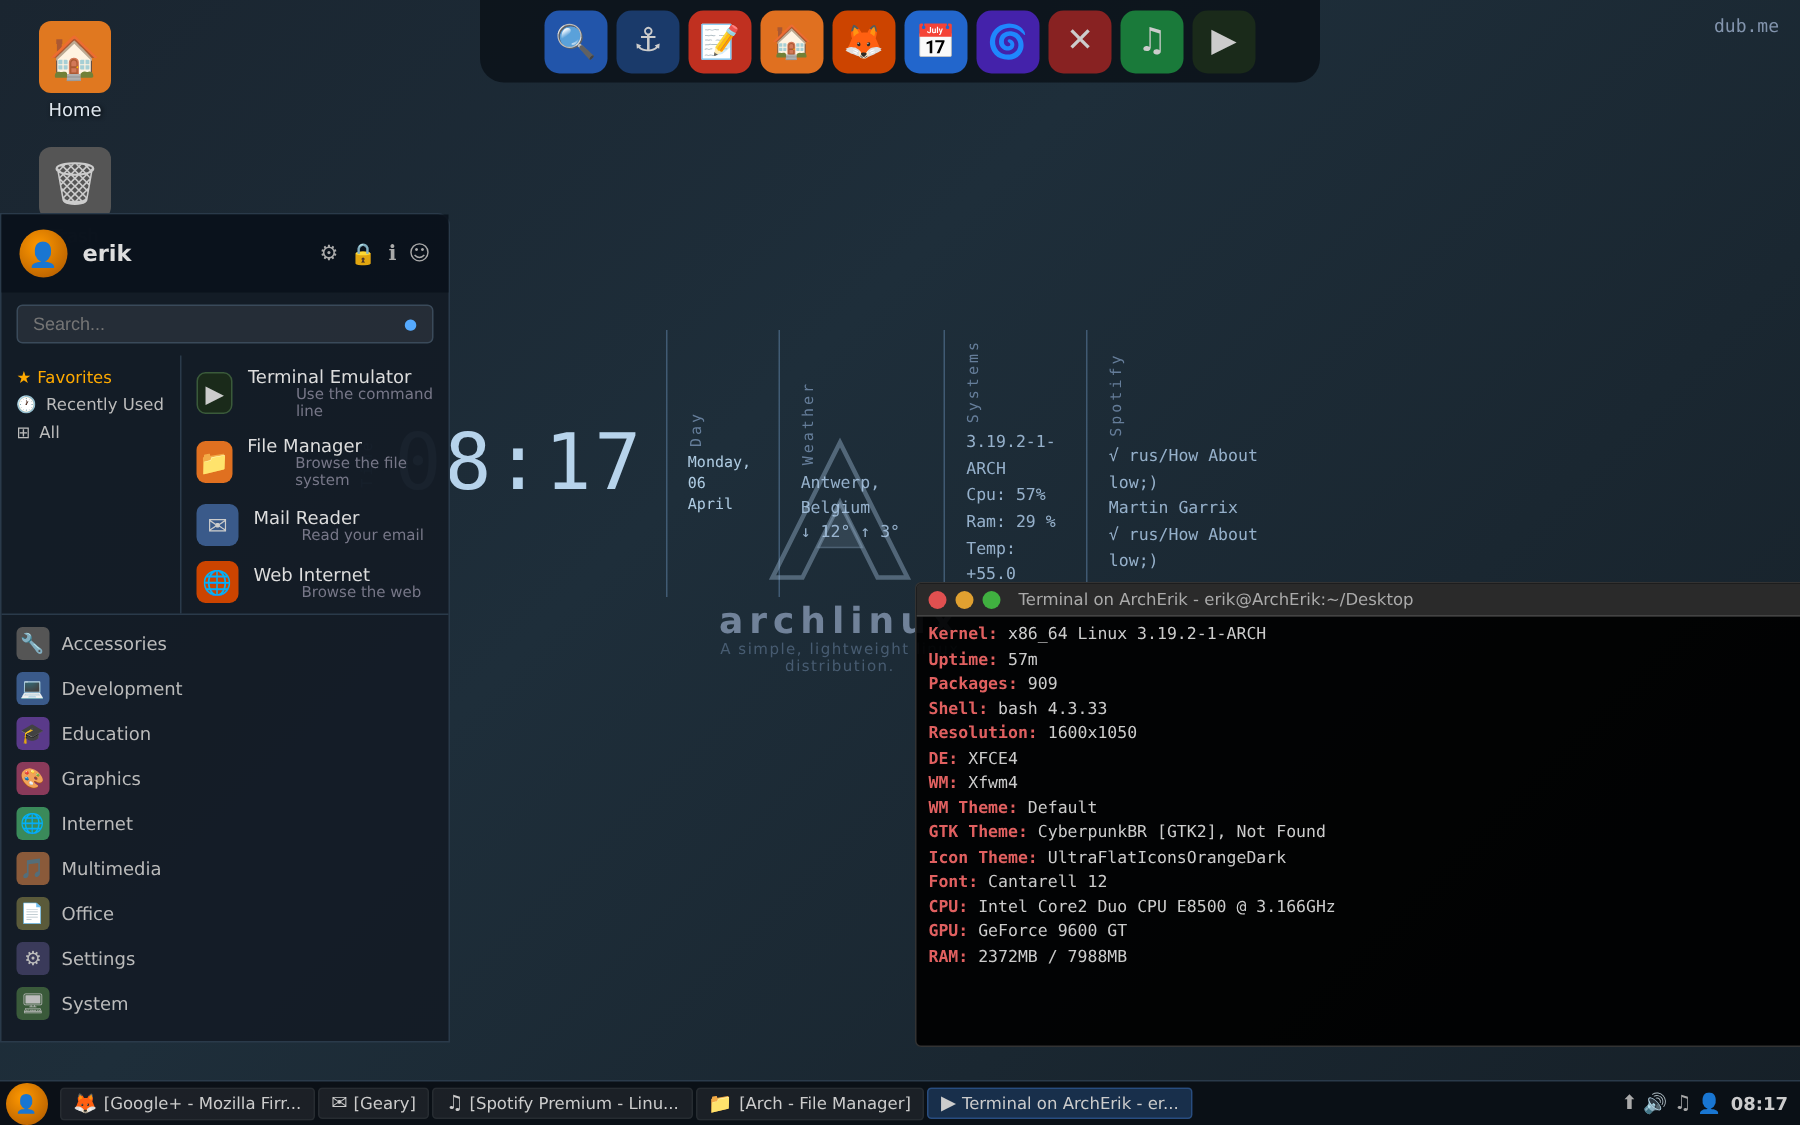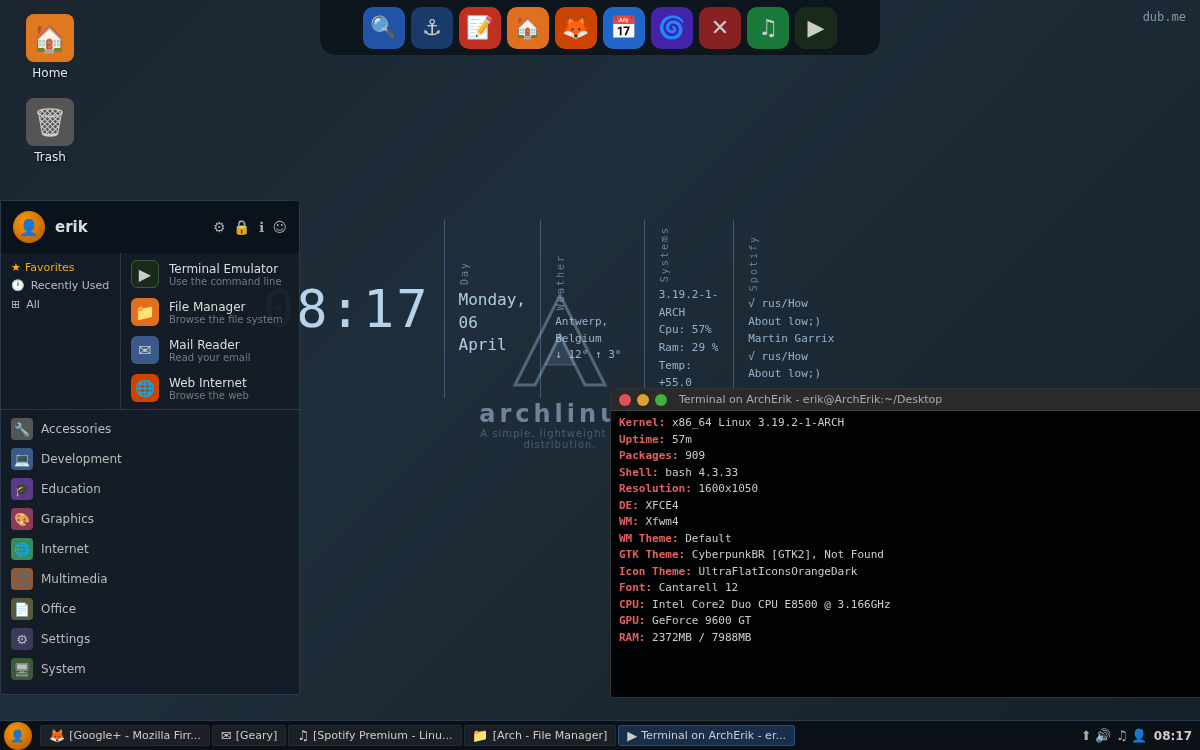--- a/index.html
+++ b/index.html
@@ -289,20 +289,21 @@
       display: flex; align-items: center; justify-content: center;
       font-size: 16px;
     }
     .start-app-info .app-name {
       font-size: 12px;
       color: #ddd;
     }
     .start-app-info .app-desc {
       font-size: 10px;
       color: #778;
+      margin-left: 32px;
     }
 
     .start-categories {
       padding: 4px 0;
       border-top: 1px solid #2a3a4a;
     }
     .start-cat-item {
       display: flex;
       align-items: center;
       padding: 4px 10px;
@@ -420,20 +421,24 @@
 <div class="start-menu">
   <div class="start-menu-header">
     <div class="start-avatar">👤</div>
     <span class="start-username">erik</span>
     <div class="start-header-icons">
       <span>⚙</span>
       <span>🔒</span>
       <span>ℹ</span>
       <span>☺</span>
     </div>
+  </div>
+  <div class="start-search">
+    <input type="text" placeholder="Search..." style="">
+    <span style="color:#5af;font-size:10px;">●</span>
   </div>
   <div class="start-two-col">
     <div class="start-favorites">
       <div class="start-fav-header">
         <span>★</span>
         <span>Favorites</span>
       </div>
       <div class="start-fav-item">
         <span>🕐</span>
         <span>Recently Used</span>
@@ -518,21 +523,21 @@
   <div class="conky-section" style="padding-left:0;">
     <div style="display:flex;align-items:center;gap:6px;">
       <span class="conky-section" style="border:none;padding:0 6px 0 0;">
         <span class="conky-section-label" style="writing-mode:vertical-rl;text-orientation:mixed;transform:rotate(180deg);font-size:10px;color:rgba(150,180,220,0.6);letter-spacing:2px;">Time</span>
       </span>
       <span class="conky-time">08:17</span>
     </div>
   </div>
   <div class="conky-section">
     <span class="conky-section-label" style="writing-mode:vertical-rl;text-orientation:mixed;transform:rotate(180deg);font-size:10px;color:rgba(150,180,220,0.6);letter-spacing:2px;margin-bottom:4px;">Day</span>
-    <div style="font-size:16px;color:rgba(200,230,255,0.85);line-height:1.4;">
+    <div style="font-size:10px;color:rgba(200,230,255,0.85);line-height:1.4;">
       <div>Monday, 06</div>
       <div>April</div>
     </div>
   </div>
   <div class="conky-section">
     <span class="conky-section-label" style="writing-mode:vertical-rl;text-orientation:mixed;transform:rotate(180deg);font-size:10px;color:rgba(150,180,220,0.6);letter-spacing:2px;margin-bottom:4px;">Weather</span>
     <div style="font-size:11px;line-height:1.5;color:rgba(180,210,240,0.8);">
       <div>Antwerp, Belgium</div>
       <div><span>↓ 12°</span> <span>↑ 3°</span></div>
     </div>

